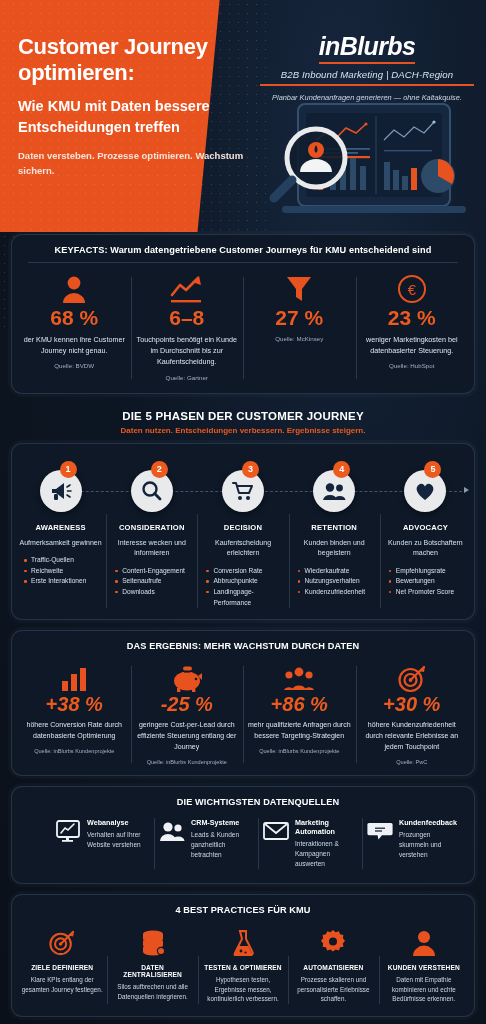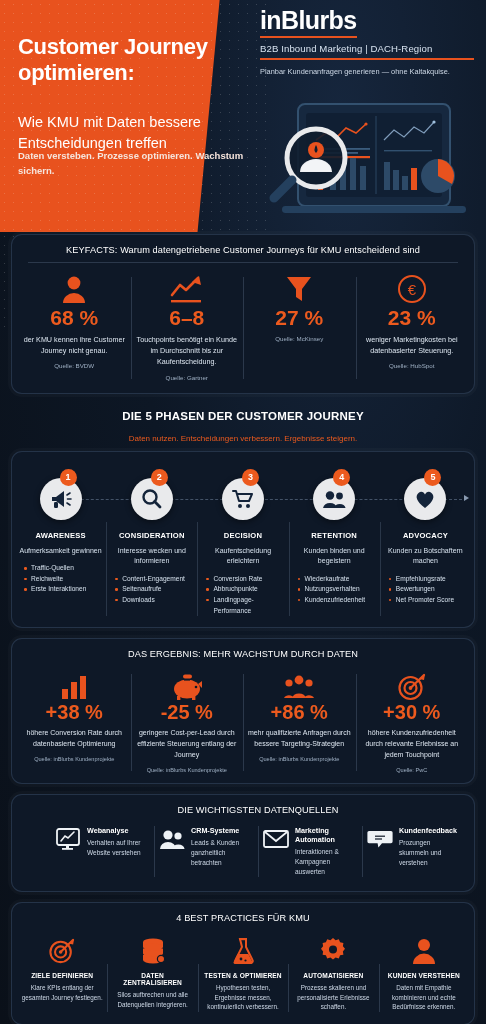--- a/index.html
+++ b/index.html
@@ -33,70 +33,70 @@
     background-image: radial-gradient(rgba(255,255,255,0.30) 0.8px, transparent 0.9px);
     background-size: 9px 9px;
     opacity: .55;
   }
   .hero-title {
     position: absolute; left: 18px; top: 34px; width: 252px;
     color: #fff; font-size: 22px; font-weight: bold; line-height: 1.18;
     letter-spacing: -0.3px;
   }
   .hero-sub {
-    position: absolute; left: 18px; top: 112px; width: 262px;
-    color: #fff; font-size: 14.5px; font-weight: normal; line-height: 1.42;
+    position: absolute; left: 18px; top: 96px; width: 262px;
+    color: #fff; font-size: 14.5px; font-weight: bold; line-height: 1.42;
   }
   .hero-kicker {
     position: absolute; left: 18px; top: 148px; width: 236px;
     color: #f6e4dc; font-size: 9.5px; font-weight: bold; line-height: 1.6;
   }
 
-  .brand { position: absolute; right: 12px; top: 6px; text-align: left; width: 214px; }
+  .brand { position: absolute; right: 12px; top: 32px; text-align: center; width: 214px; font-style: italic; }
   .brand-name {
     color: #fff; font-size: 25px; font-weight: bold; letter-spacing: -0.6px;
     display: inline-block; border-bottom: 2.5px solid #e8521e; padding-bottom: 1px;
   }
   .brand-line2 { color: #d7e2ef; font-size: 9.6px; margin-top: 5px; letter-spacing: .1px; }
   .brand-rule { height: 1.6px; background: #e8521e; margin-top: 4px; width: 100%; }
   .brand-line3 { color: #cdd8e6; font-size: 7.4px; margin-top: 6px; line-height: 1.5; }
 
   .hero-art { position: absolute; right: 4px; top: 100px; width: 216px; height: 130px; }
 
   
   .card {
     position: relative; margin: 0 11px 10px 11px;
     background: #0e1827;
     border: 1px solid rgba(120,150,190,0.22);
     border-radius: 11px;
     box-shadow: 0 0 0 3px rgba(255,255,255,0.025);
   }
   .card-title {
-    text-align: center; color: #fff; font-weight: normal;
+    text-align: center; color: #fff; font-weight: bold;
     font-size: 9.2px; padding: 10px 10px 7px 10px; letter-spacing: .1px;
   }
   .card-rule { height: 1px; background: rgba(150,175,205,0.22); margin: 0 16px; }
 
   
   #keyfacts-card { margin-top: 2px; }
   .kf-row { display: flex; padding: 10px 6px 12px 6px; }
   .kf-cell { flex: 1; text-align: center; padding: 0 4px; position: relative; }
   .kf-cell + .kf-cell::before {
     content: ""; position: absolute; left: 0; top: 4px; bottom: 2px; width: 1px;
     background: rgba(150,175,205,0.22);
   }
   .kf-icon { height: 32px; display: flex; align-items: center; justify-content: center; }
   .kf-num { color: #ec5a1e; font-size: 21px; font-weight: bold; line-height: 1.05; margin-top: 2px; }
   .kf-txt { color: #dde6f0; font-size: 7.2px; line-height: 1.55; margin-top: 5px; }
   .kf-src { color: #9fb0c4; font-size: 6.2px; margin-top: 6px; }
 
   
   .sec-head { text-align: center; padding-top: 6px; }
   .sec-title { color: #fff; font-weight: bold; font-size: 11.5px; letter-spacing: .2px; }
-  .sec-sub { color: #ec5a1e; font-size: 8px; font-weight: normal; margin-top: 12px; }
+  .sec-sub { color: #ec5a1e; font-size: 8px; font-weight: bold; margin-top: 4px; }
 
   #phases-card { margin-top: 8px; }
   .ph-row { display: flex; padding: 26px 3px 11px 3px; position: relative; }
   .ph-line {
     position: absolute; left: 34px; right: 12px; top: 47px; height: 1px;
     border-top: 1.2px dashed rgba(170,195,225,0.35);
   }
   .ph-arrow {
     position: absolute; right: 5px; top: 43px;
     width: 0; height: 0; border-left: 5px solid rgba(190,210,235,0.7);
@@ -129,21 +129,21 @@
 
   
   #results-card { margin-top: 8px; }
   .rs-row { display: flex; padding: 6px 6px 10px 6px; }
   .rs-cell { flex: 1; text-align: center; position: relative; padding: 0 4px; }
   .rs-cell + .rs-cell::before {
     content: ""; position: absolute; left: 0; top: 2px; bottom: 2px; width: 1px;
     background: rgba(150,175,205,0.22);
   }
   .rs-icon { height: 30px; display: flex; align-items: center; justify-content: center; }
-  .rs-num { color: #ec5a1e; font-size: 20px; font-weight: bold; line-height: 1.05; }
+  .rs-num { color: #ec5a1e; font-size: 20px; font-weight: bold; line-height: 1.05; font-style: italic; }
   .rs-txt { color: #dde6f0; font-size: 7px; line-height: 1.55; margin-top: 5px; }
   .rs-src { color: #9fb0c4; font-size: 5.6px; margin-top: 6px; }
 
   
   #sources-card { margin-top: 2px; padding-left: 30px; }
   .ds-row { display: flex; padding: 4px 8px 14px 8px; }
   .ds-cell { flex: 1; display: flex; gap: 6px; position: relative; padding: 0 5px; align-items: flex-start; }
   .ds-cell + .ds-cell::before {
     content: ""; position: absolute; left: 0; top: 0; bottom: 0; width: 1px;
     background: rgba(150,175,205,0.22);

